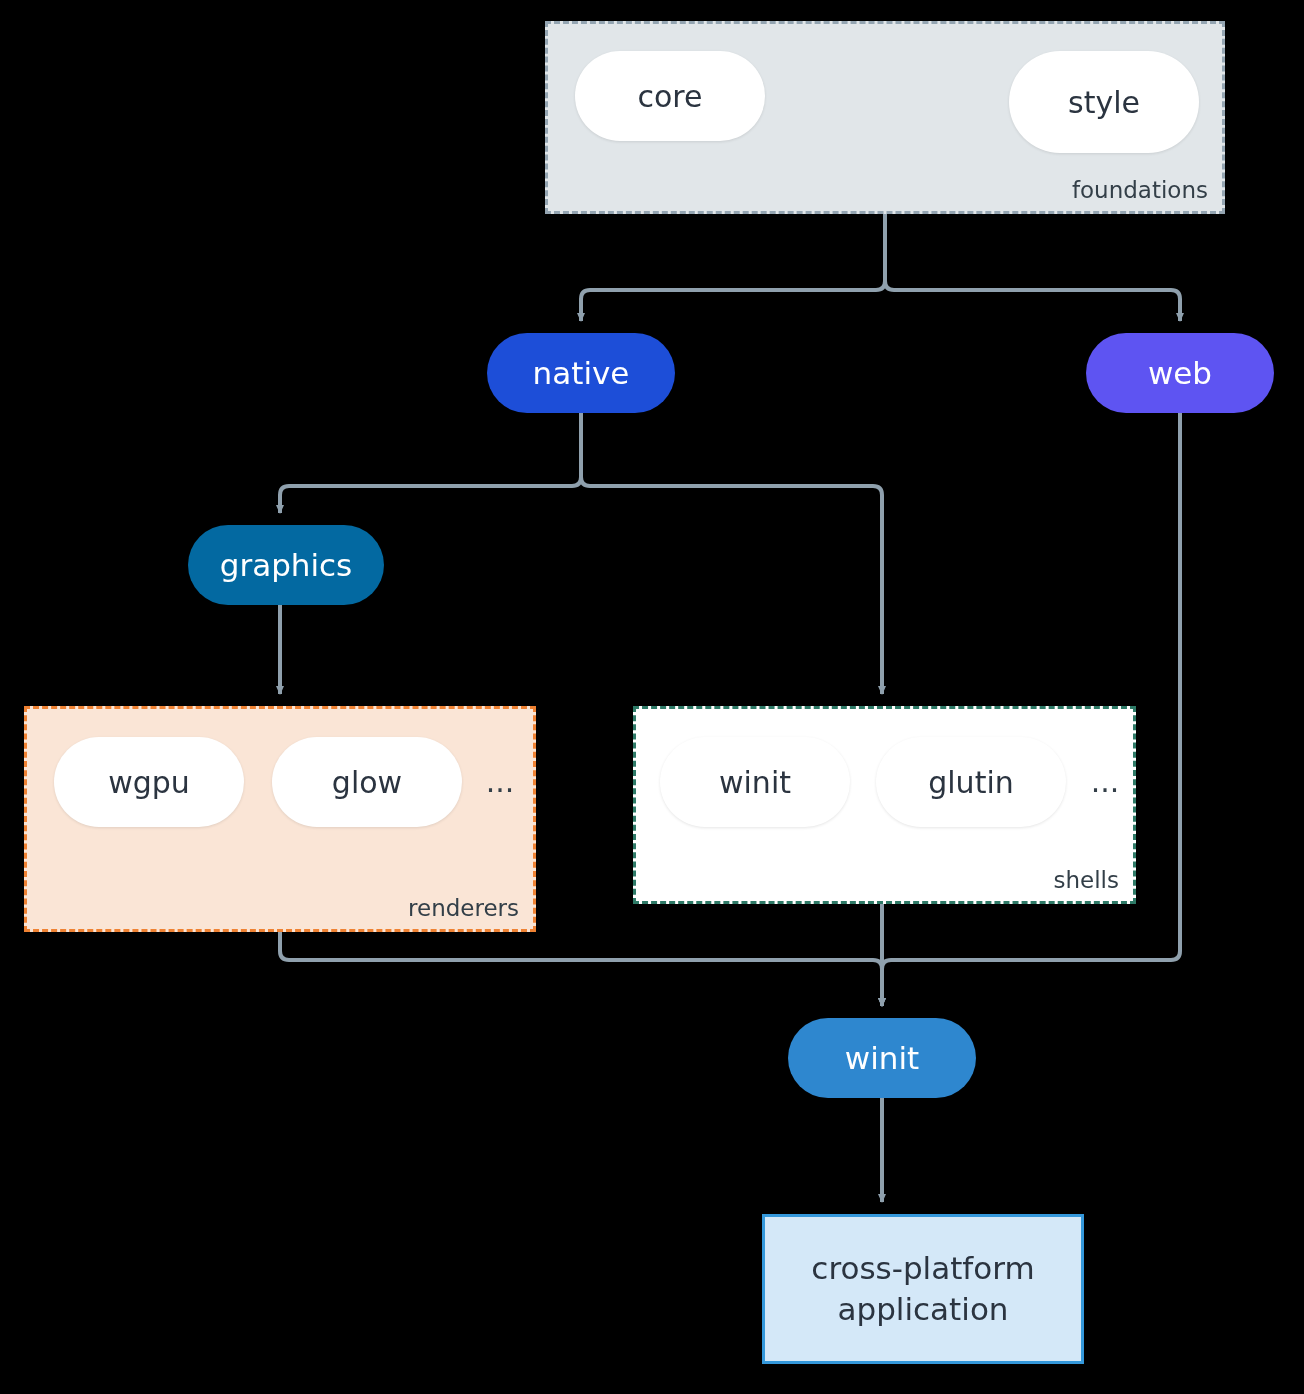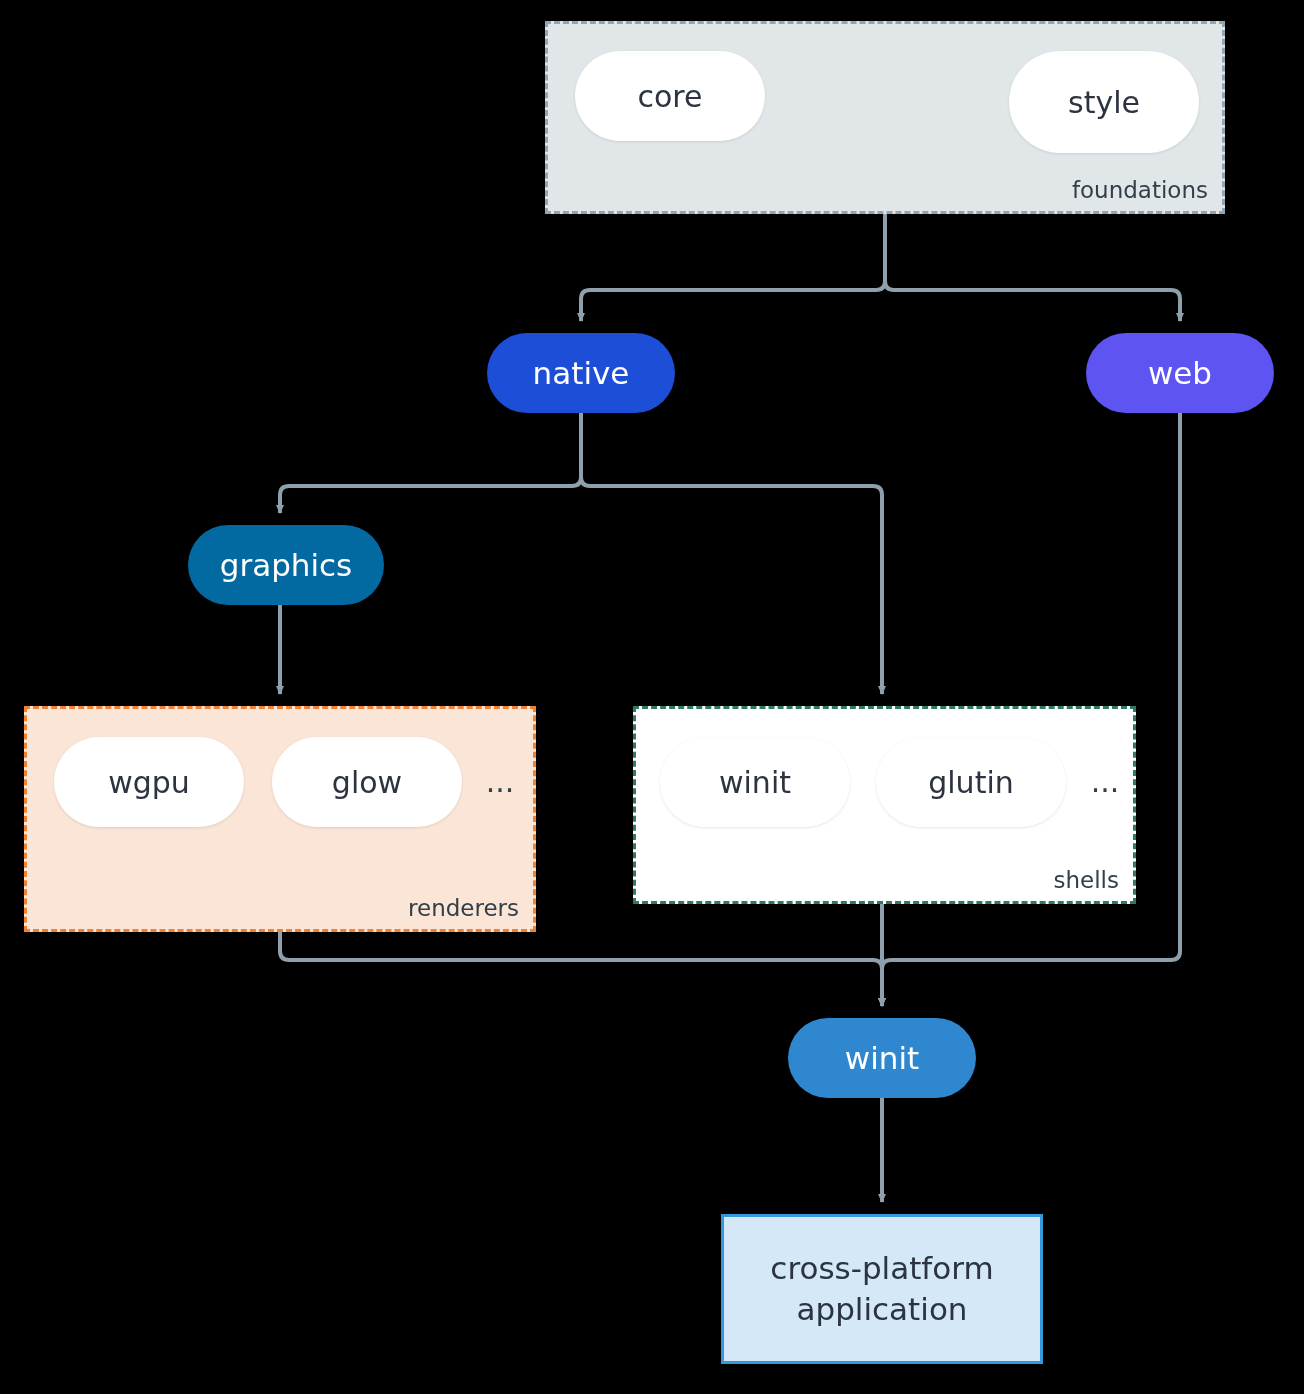--- a/index.html
+++ b/index.html
@@ -100,21 +100,21 @@
     box-sizing: border-box;
   }
   #node-native  { left: 487px; top: 333px; width: 188px; height: 80px; background: #1d4ed8; }
   #node-web     { left: 1086px; top: 333px; width: 188px; height: 80px; background: #5e54f2; }
   #node-graphics{ left: 188px; top: 525px; width: 196px; height: 80px; background: #0369a1; }
   #node-iced    { left: 788px; top: 1018px; width: 188px; height: 80px; background: #2e87cf; }
 
   
   #node-application {
     position: absolute;
-    left: 721px;
+    left: 762px;
     top: 1214px;
     width: 322px;
     height: 150px;
     background: #d4e8f8;
     border: 3px solid #3498db;
     box-sizing: border-box;
     display: flex;
     flex-direction: column;
     align-items: center;
     justify-content: center;

